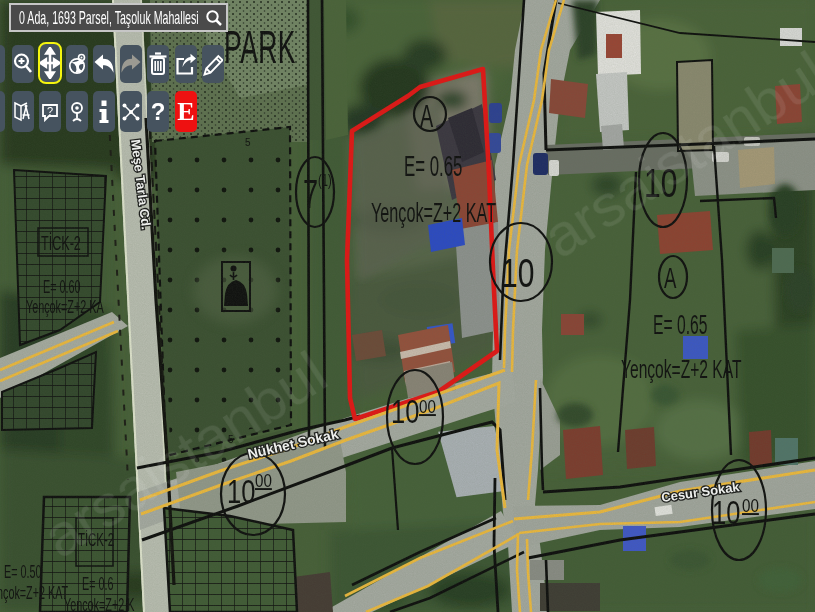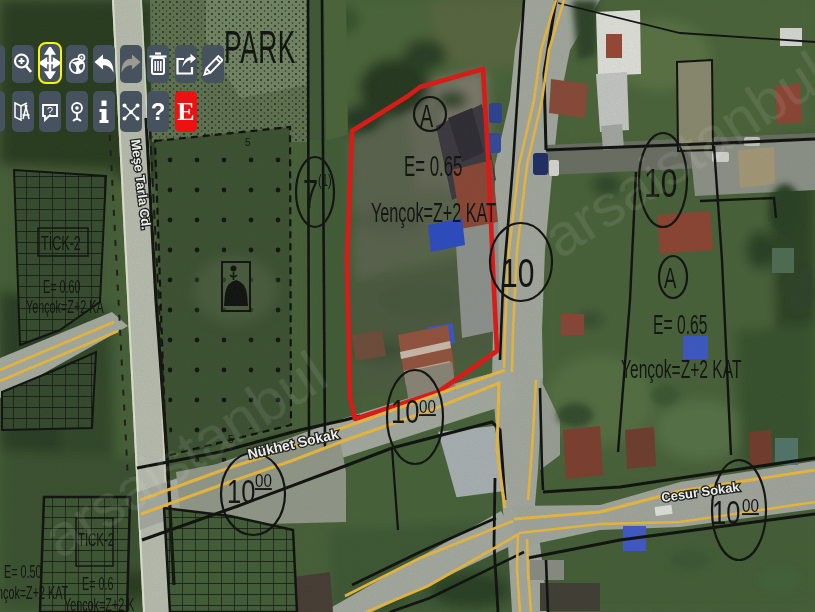--- a/index.html
+++ b/index.html
@@ -375,20 +375,28 @@
 </g>
 
 <g fill="#ffffff" opacity="0.10" font-family="Liberation Sans, sans-serif" font-size="60">
   <text x="60" y="560" transform="rotate(-33 60 560)">arsaistanbul</text>
   <text x="560" y="260" transform="rotate(-33 560 260)">arsaistanbul</text>
 </g>
 
 <rect x="0" y="0" width="815" height="612" filter="url(#noisef)" opacity="0.24"></rect>
 </svg>
 
+<div style="position:absolute;left:9px;top:3px;width:215px;height:25px;background:#4a4a4a;border:2px solid #c6c6c6;color:#fff;white-space:nowrap;overflow:hidden;">
+  <span style="display:inline-block;font-size:19px;line-height:25px;transform:scale(0.56,1);transform-origin:0 0;margin-left:8px;">0 Ada, 1693 Parsel, Taşoluk Mahallesi</span>
+  
+  <svg width="18" height="18" style="position:absolute;right:3px;top:4px;" viewBox="0 0 18 18">
+        <circle cx="7.5" cy="7.5" r="5.2" fill="none" stroke="#fff" stroke-width="2"></circle>
+        <line x1="11.5" y1="11.5" x2="16" y2="16" stroke="#fff" stroke-width="2.5"></line>
+      </svg>
+</div>
 
 <div class="btn" style="left:-17px;top:45px;"></div>
 
 <div class="btn" style="left:12px;top:45px;">
       <svg width="20" height="24" viewBox="0 0 20 24">
         <circle cx="8.5" cy="9" r="6.5" fill="none" stroke="#fff" stroke-width="2.2"></circle>
         <line x1="8.5" y1="6" x2="8.5" y2="12" stroke="#fff" stroke-width="2"></line>
         <line x1="5.5" y1="9" x2="11.5" y2="9" stroke="#fff" stroke-width="2"></line>
         <line x1="13" y1="14" x2="18" y2="20" stroke="#fff" stroke-width="2.6"></line>
       </svg>

